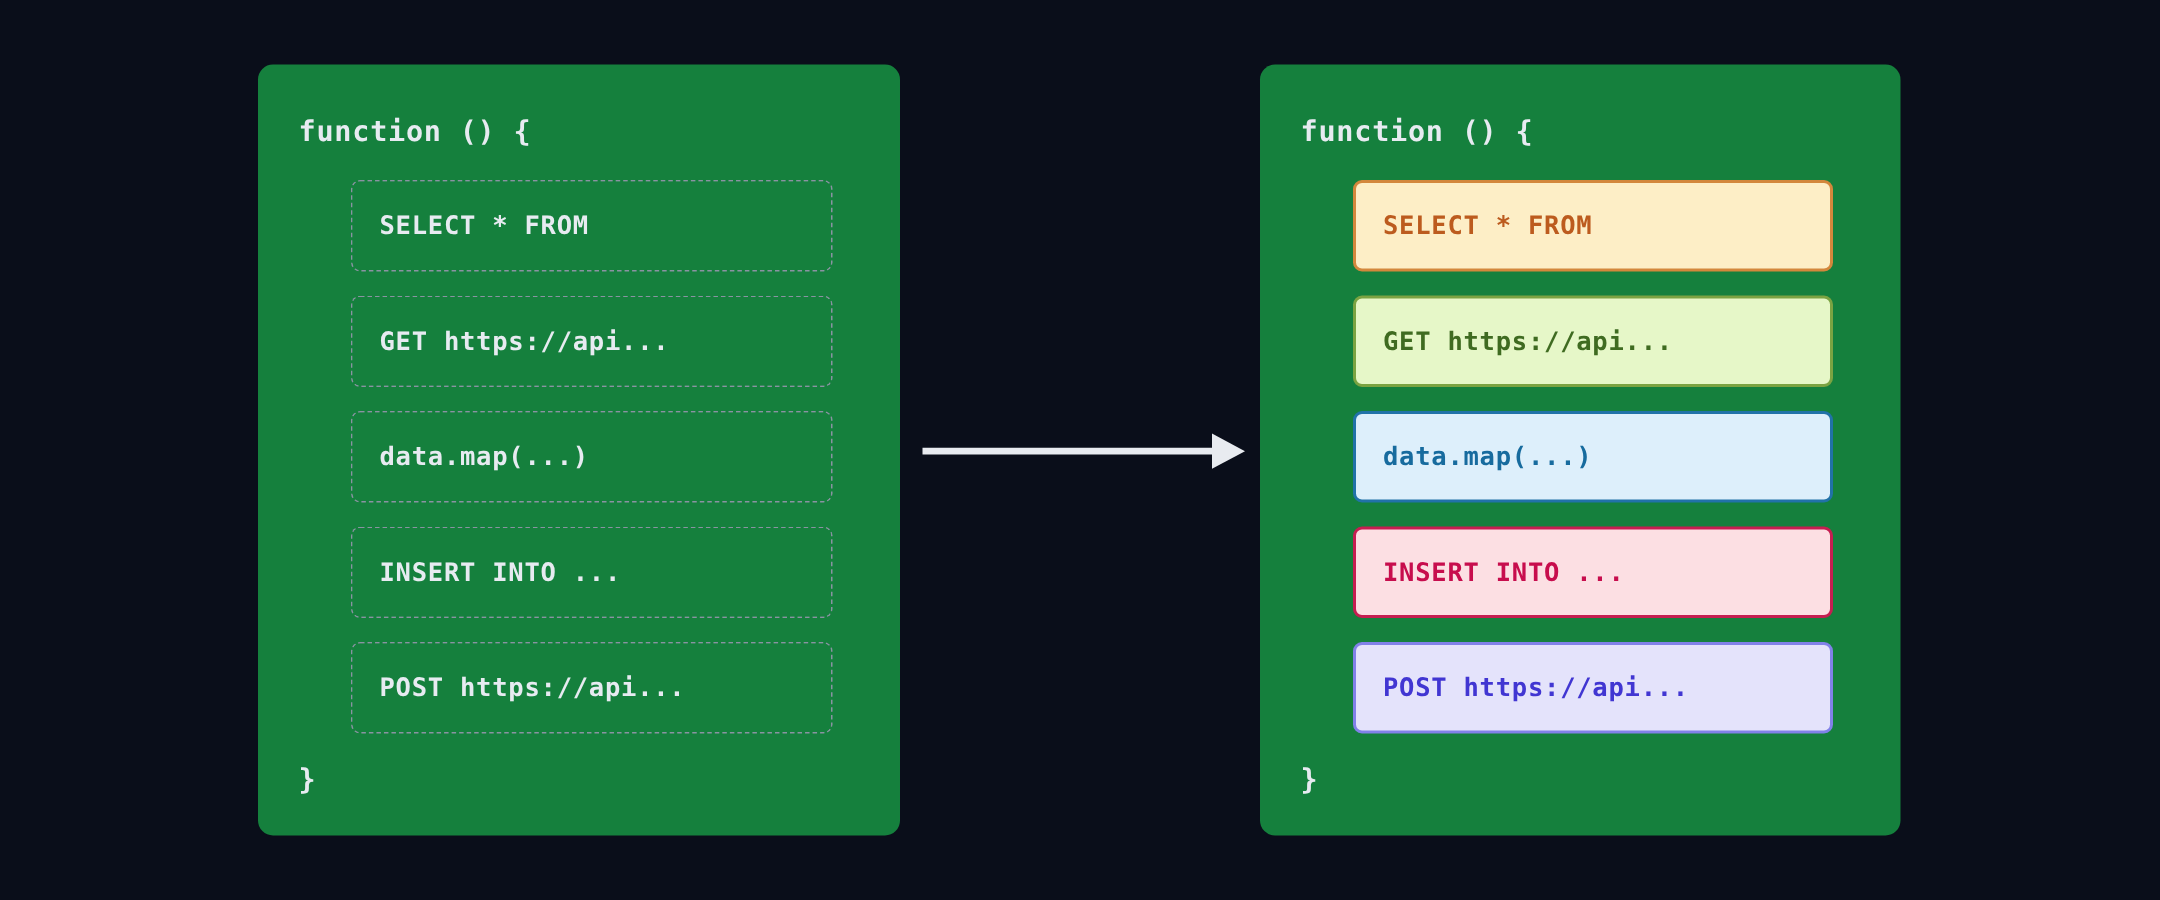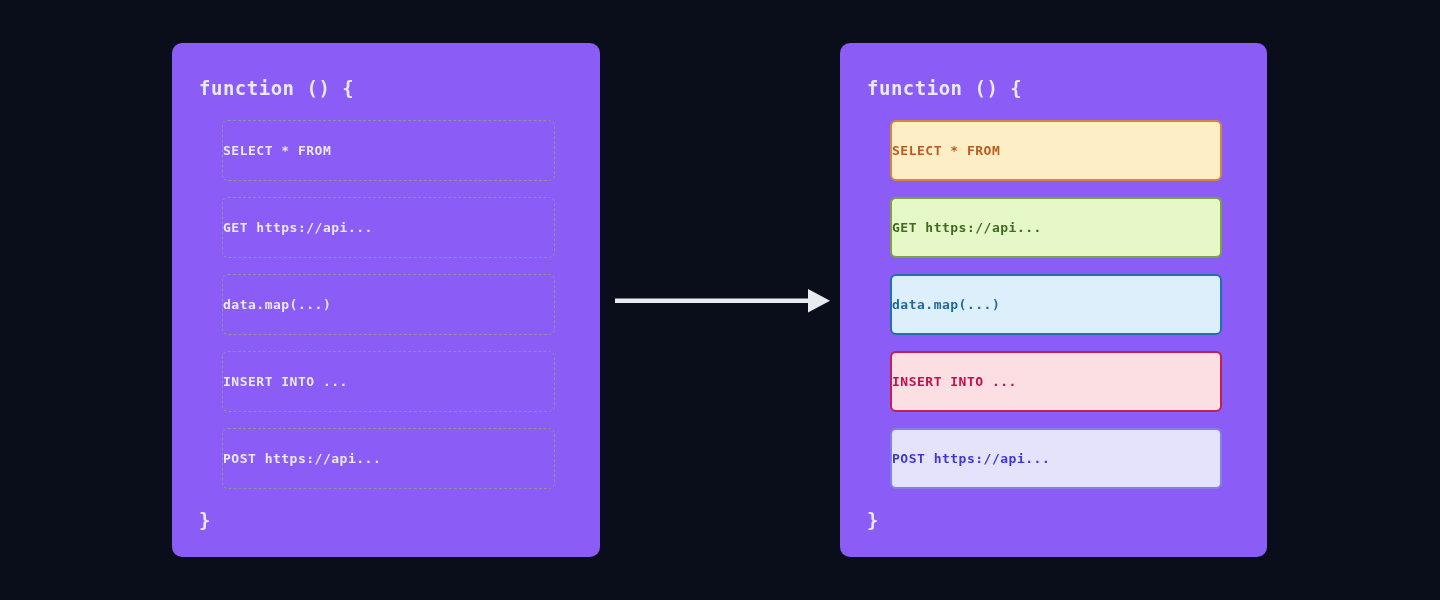--- a/index.html
+++ b/index.html
@@ -9,21 +9,21 @@
     font-family: "DejaVu Sans Mono", "Liberation Mono", monospace;
     overflow: hidden;
     position: relative;
   }
   .stage { position: absolute; inset: 0; width: 1440px; height: 600px; }
 
   .panel {
     position: absolute;
     top: 43px;
     height: 514px;
-    background: #8b5cf6;
+    background: #15803d;
     border-radius: 10px;
   }
   .panel.before { left: 172px; width: 428px; }
   .panel.after  { left: 840px; width: 427px; }
 
   .fn-line {
     color: #e7ebf1;
     font-size: 19px;
     font-weight: bold;
     letter-spacing: 0.5px;
@@ -35,24 +35,26 @@
 
   .blocks {
     margin: 21px 45px 0 50px;
   }
   .block {
     height: 61px;
     margin-bottom: 16px;
     border-radius: 6px;
     display: flex;
     align-items: center;
-    font-size: 13px;
+    padding-left: 18px;
+    font-size: 17px;
     font-weight: bold;
     letter-spacing: 0.5px;
     white-space: pre;
+    margin-left: 12px;
   }
   .block:last-child { margin-bottom: 0; text-align: right; }
 
   .panel.before .block {
     border: 1.5px dashed #8a93a2;
     color: #e7ebf1;
     background: transparent;
   }
   .panel.after .block {
     border: 2px solid transparent; 

